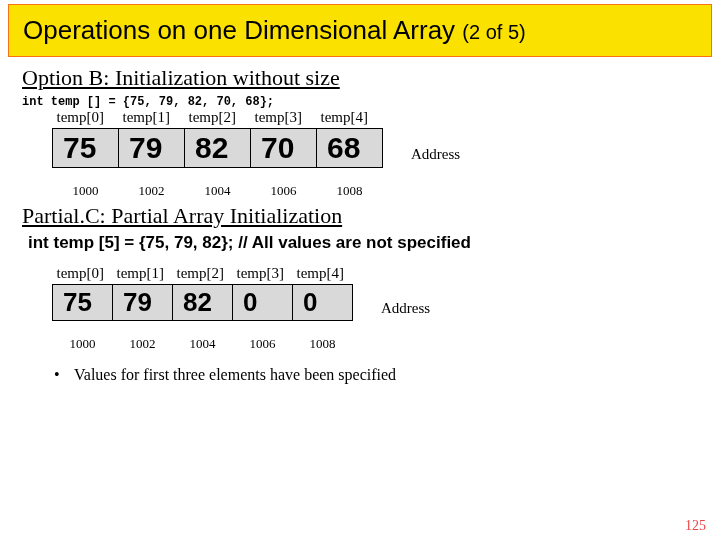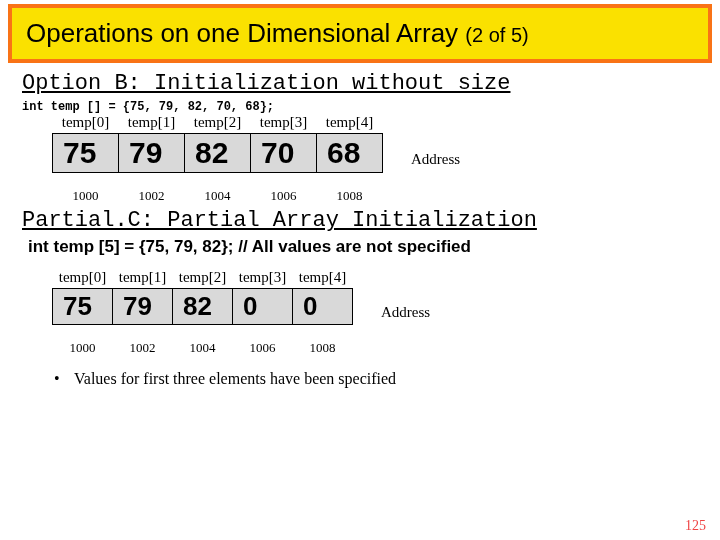--- a/index.html
+++ b/index.html
@@ -1,27 +1,27 @@
 <!DOCTYPE html>
 <html><head>
 <meta charset="utf-8">
 <style>
   * { box-sizing: border-box; margin: 0; padding: 0; }
   body { width: 720px; height: 540px; background: #fff; font-family: "Times New Roman", serif; position: relative; }
-  .title-bar { background: #fae100; border: 4px solid #f97316; width: 704px; margin: 4px auto 0; padding: 10px 14px; }
+  .title-bar { background: #fae100; border: 1px solid #f97316; width: 704px; margin: 4px auto 0; padding: 10px 14px; }
   .title-text { font-size: 26px; font-family: Arial, sans-serif; }
   .title-small { font-size: 20px; }
   .content { padding: 6px 22px 0 22px; }
-  .opt-head { font-family: Liberation Mono, monospace; font-size: 22px; text-decoration: underline; margin-top: 2px; }
+  .opt-head { font-family: Liberation Serif, serif; font-size: 22px; text-decoration: underline; margin-top: 2px; }
   .code-line { font-family: Liberation Mono, monospace; font-size: 12px; font-weight: bold; margin-top: 4px; }
   .bullet1 { font-size: 17px; text-align: justify; margin: 2px 0 10px 34px; position: relative; }
   .bullet1::before { content: "•"; position: absolute; left: -18px; }
   .arr-wrap { margin-left: 30px; }
   .arr-table { border-collapse: collapse; }
-  .arr-table .lbl td { font-size: 15px; text-align: center; padding: 0 4px 2px; }
+  .arr-table .lbl td { font-size: 15px; padding: 0 4px 2px; }
   .arr-table .vals td { border: 1px solid #000; background: #d9d9d9; font-family: Arial, sans-serif; font-size: 30px; font-weight: bold; text-align: left; padding: 2px 10px; min-width: 66px; }
   .arr-table .addr td { font-size: 13px; text-align: center; padding-top: 15px; }
   .addr-label { font-size: 15px; display: inline-block; vertical-align: middle; }
   .arr-row { display: flex; align-items: center; gap: 28px; }
   .code-line2 { font-family: Verdana, Arial, sans-serif; font-size: 17px; font-weight: bold; margin: 4px 0 12px 6px; }
   .bullets2 { margin-left: 52px; }
   .bullets2 li { font-size: 16px; list-style: none; position: relative; margin-bottom: 2px; }
   .bullets2 li::before { content: "•"; position: absolute; left: -20px; }
   .slidenum { position: absolute; bottom: 6px; right: 14px; font-size: 14px; color: #ef4444; }
   .arr-table.small .vals td { font-size: 26px; min-width: 60px; }

